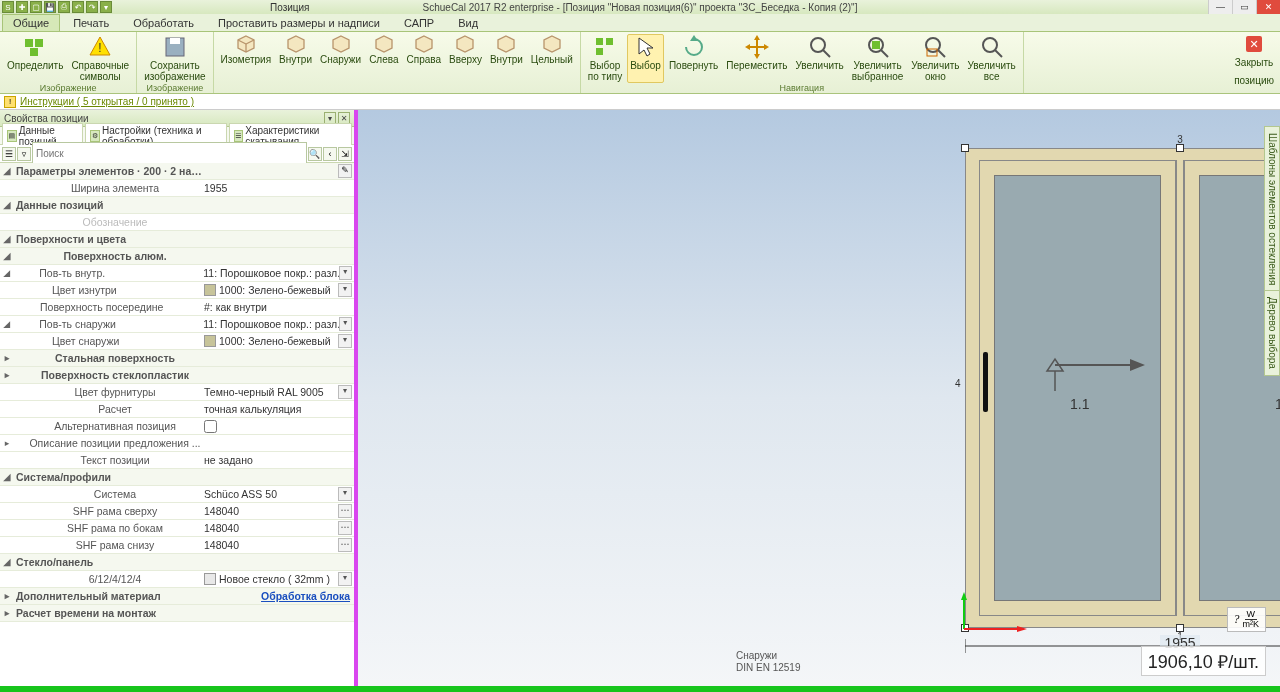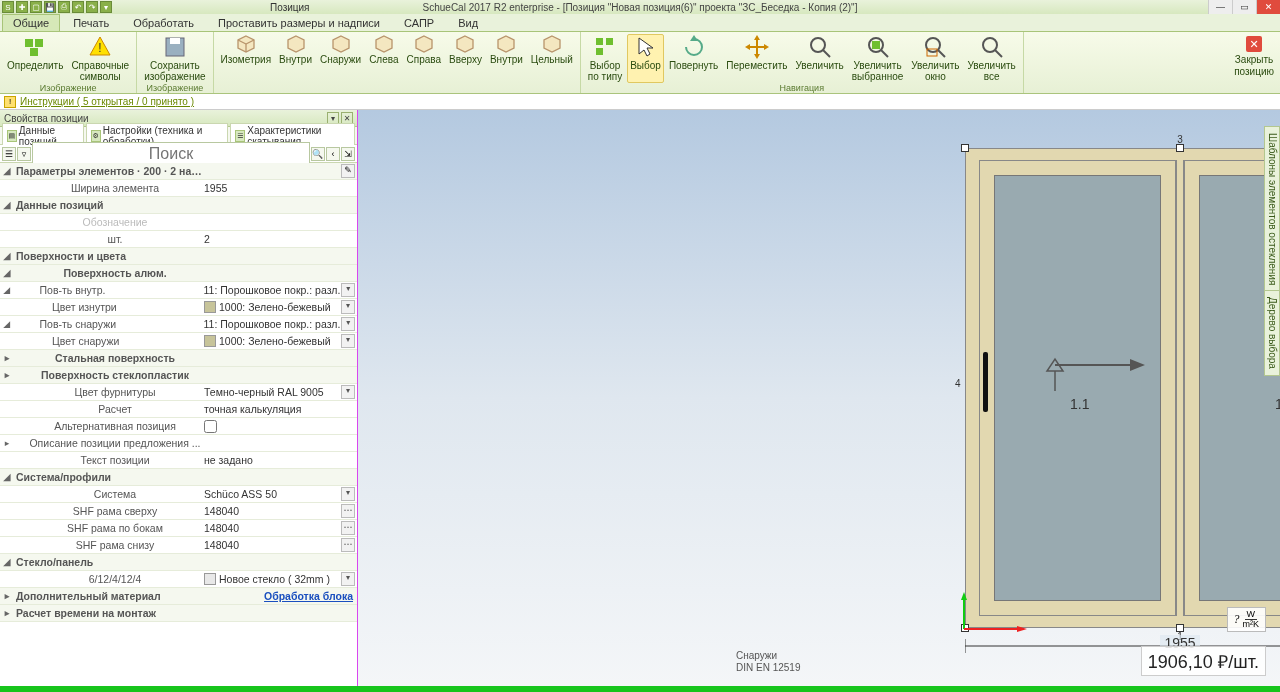--- a/index.html
+++ b/index.html
@@ -21,37 +21,37 @@
 .ribbon { height: 62px; background: linear-gradient(#f7fbe9,#e7f0d5); border-bottom: 1px solid #aac47c; display: flex; position: relative; }
 .group { border-right: 1px solid #c6d9a5; padding: 2px 4px 0; display: flex; flex-direction: column; align-items: center; }
 .group .btns { display: flex; gap: 2px; }
 .rbtn { display: flex; flex-direction: column; align-items: center; justify-content: flex-start; padding: 1px 3px; font-size: 10px; color: #2a4b0f; text-align: center; line-height: 11px; cursor: pointer; }
 .rbtn .ico { width: 24px; height: 24px; margin-bottom: 1px; display: flex; align-items: center; justify-content: center; }
 .rbtn.small .ico { width: 18px; height: 18px; }
 .rbtn.sel { background: #fff2b0; border: 1px solid #e0c860; border-radius: 2px; padding: 0 2px; }
 .group .gname { font-size: 9px; color: #5a7a30; margin-top: auto; padding-bottom: 1px; }
 .close-pos { position: absolute; right: 6px; top: 4px; display: flex; flex-direction: column; align-items: center; }
 .close-pos .x { width: 16px; height: 16px; background: #e04b3d; color: #fff; display: flex; align-items: center; justify-content: center; font-size: 11px; border-radius: 2px; }
-.close-pos .lbl { font-size: 10px; color: #2a4b0f; margin-top: 2px; text-align: center; line-height: 12px; }
+.close-pos .lbl { font-size: 10px; color: #2a4b0f; margin-top: 2px; text-align: center; line-height: 18px; }
 
 .infobar { height: 16px; background: #fff; border-bottom: 1px solid #ccc; display: flex; align-items: center; padding: 0 4px; }
 .infobar .warn { width: 12px; height: 12px; background: #ffe070; border: 1px solid #c9a400; margin-right: 4px; display: flex; align-items: center; justify-content: center; font-size: 8px; }
 .infobar .txt { font-size: 10px; color: #6a8800; text-decoration: underline; }
 
 .main { position: absolute; top: 110px; bottom: 6px; left: 0; right: 0; display: flex; }
-.panel { width: 358px; border-right: 1px solid #d946ef; display: flex; flex-direction: column; background: #f5f8ef; }
+.panel { width: 358px; border-right: 4px solid #d946ef; display: flex; flex-direction: column; background: #f5f8ef; }
 .panel-h { height: 17px; background: linear-gradient(#e9f2db,#d7e8bf); border-bottom: 1px solid #b3c78f; display: flex; align-items: center; padding: 0 4px; font-size: 10px; color: #444; }
 .panel-h .sp { margin-left: auto; display: flex; gap: 2px; }
 .panel-h .sp span { width: 12px; height: 12px; border: 1px solid #9ab070; font-size: 8px; display: flex; align-items: center; justify-content: center; }
 .sub-tabs { height: 18px; border-bottom: 1px solid #cad7b0; display: flex; align-items: center; padding: 0 2px; gap: 2px; font-size: 10px; color: #333; }
 .sub-tabs .st { padding: 1px 4px; border: 1px solid #cad7b0; background: #fff; display: flex; align-items: center; gap: 2px; }
 .sub-tabs .st .ic { width: 12px; height: 12px; background: #d7e8bf; border: 1px solid #a8c478; font-size: 7px; display: flex; align-items: center; justify-content: center; }
 .searchrow { height: 18px; display: flex; align-items: center; padding: 1px 2px; gap: 1px; border-bottom: 1px solid #cad7b0; background: #fff; }
 .searchrow .tb { width: 14px; height: 14px; border: 1px solid #b8c8a0; display: flex; align-items: center; justify-content: center; font-size: 9px; background: #f5f8ef; }
-.searchrow input { flex: 1; border: 1px solid #b8c8a0; height: 24px; padding: 0 3px; font-size: 16px; color: #aaa; text-align: center; }
+.searchrow input { flex: 1; border: 1px solid #b8c8a0; height: 24px; padding: 0 3px; font-size: 10px; color: #aaa; }
 .props { flex: 1; overflow-y: auto; background: #fff; }
 .prow { display: flex; align-items: center; min-height: 17px; border-bottom: 1px solid #e6ecda; font-size: 10.5px; }
 .prow.hdr { background: #f5f8ef; font-weight: bold; }
 .prow .toggle { width: 14px; text-align: center; color: #666; font-size: 9px; }
 .prow .lbl { flex: 0 0 188px; padding-left: 2px; color: #555; white-space: nowrap; overflow: hidden; text-overflow: ellipsis; }
 .prow.ind1 .lbl { padding-left: 14px; text-align: center; }
 .prow.ind2 .lbl { padding-left: 26px; }
 .prow.ind3 .lbl { padding-left: 38px; }
 .prow .val { flex: 1 1 auto; color: #333; display: flex; align-items: center; padding-left: 2px; white-space: nowrap; overflow: hidden; }
 .prow .swatch { width: 12px; height: 12px; background: #c7c49a; border: 1px solid #999; margin-right: 3px; display: inline-block; }
@@ -379,25 +379,20 @@
       <div class="prow hdr">
           <span class="toggle">◢</span>
           <span class="lbl">Данные позиций</span>
           <span class="val"></span>
         </div>
       <div class="prow ind1">
           <span class="toggle"></span>
           <span class="lbl" style="color:#bbb">Обозначение</span>
           <span class="val"></span>
         </div>
-      <div class="prow ind1">
-          <span class="toggle"></span>
-          <span class="lbl">шт.</span>
-          <span class="val">2</span>
-        </div>
       <div class="prow hdr">
           <span class="toggle">◢</span>
           <span class="lbl">Поверхности и цвета</span>
           <span class="val"></span>
         </div>
       <div class="prow hdr ind1">
           <span class="toggle">◢</span>
           <span class="lbl">Поверхность алюм.</span>
           <span class="val"></span>
         </div>
@@ -408,20 +403,25 @@
           <span class="dd">▾</span>
         </div>
       <div class="prow ind3">
           <span class="toggle"></span>
           <span class="lbl">Цвет изнутри</span>
           <span class="val">
             <span class="swatch"></span>
             <span>1000: Зелено-бежевый</span>
           </span>
           <span class="dd">▾</span>
+        </div>
+      <div class="prow ind2">
+          <span class="toggle"></span>
+          <span class="lbl">Поверхность посередине</span>
+          <span class="val">#: как внутри</span>
         </div>
       <div class="prow ind2">
           <span class="toggle">◢</span>
           <span class="lbl">Пов-ть снаружи</span>
           <span class="val">11: Порошковое покр.: разл...</span>
           <span class="dd">▾</span>
         </div>
       <div class="prow ind3">
           <span class="toggle"></span>
           <span class="lbl">Цвет снаружи</span>

